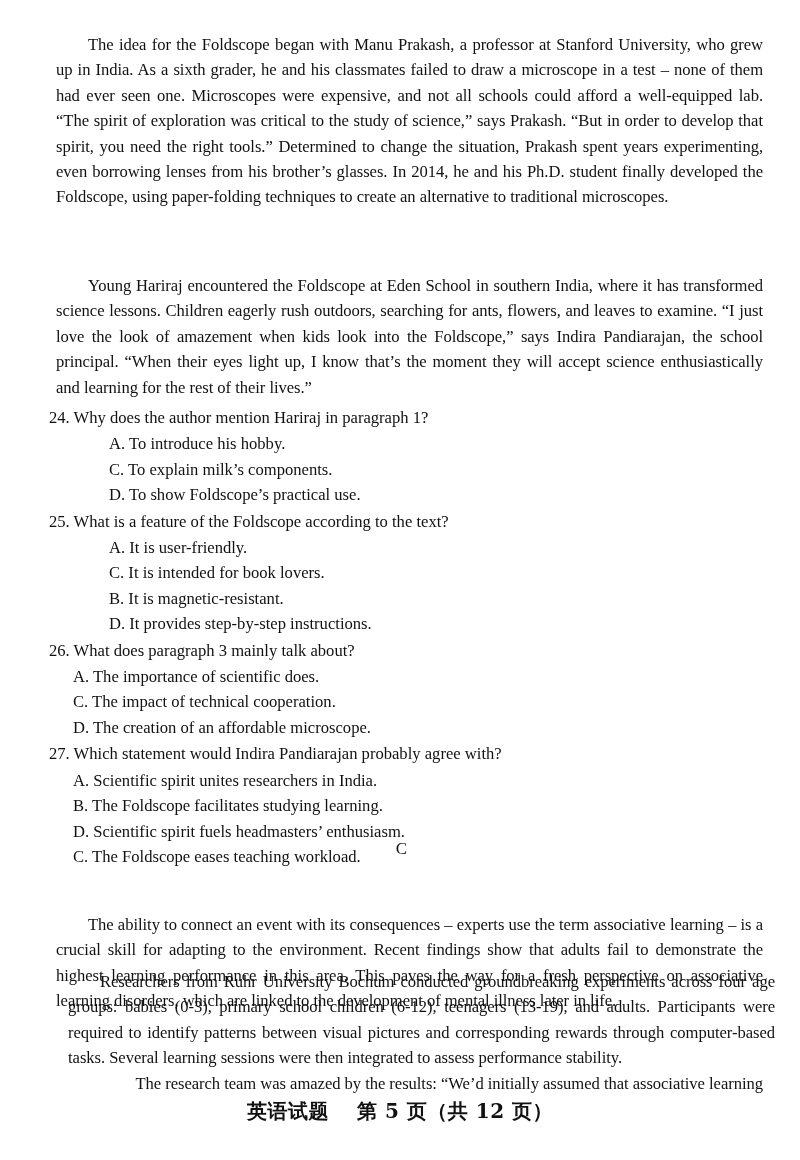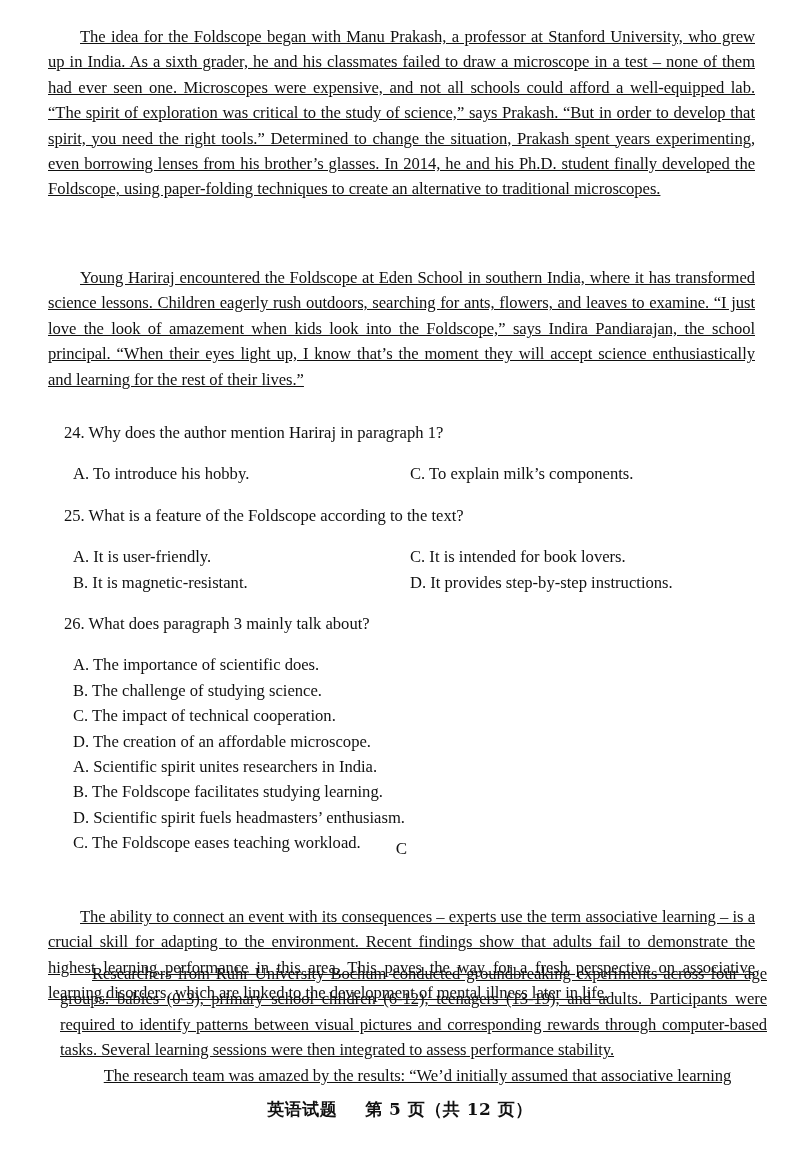--- a/index.html
+++ b/index.html
@@ -4,77 +4,78 @@
 <style>
   html, body { margin: 0; padding: 0; background: #ffffff; }
   body {
     width: 800px; height: 1160px; position: relative; overflow: hidden;
     font-family: "Liberation Serif", "DejaVu Serif", serif;
     color: #111111;
   }
   .page { position: absolute; left: 48px; top: 0; width: 707px; }
   .para {
     font-size: 16.6px; line-height: 25.4px; text-align: justify;
-    text-indent: 32px; margin: 0; letter-spacing: -0.05px; text-decoration: underline;
+    text-indent: 32px; margin: 8px; letter-spacing: -0.05px;
   }
   .p1 { position: absolute; top: 24px; left: 0; width: 707px; }
   .p2 { position: absolute; top: 265px; left: 0; width: 707px; }
   .questions { position: absolute; top: 404px; left: 0; width: 707px; }
   .q { font-size: 16.6px; line-height: 25.4px; }
-  .q-stem { margin: 16px; }
+  .q-stem { margin: 1px; }
   .opts { display: flex; flex-wrap: wrap; padding-left: 25px; }
   .opt { line-height: 25.4px; }
-  .opts.two .opt { width: 337px; }
+  .opts.two .opt { width: 337px; margin-left: 36px; }
   .opts.one .opt { width: 100%; }
   .section-c { position: absolute; top: 836px; left: 0; width: 707px; text-align: center; font-size: 17px; line-height: 25px; }
   .pc1 { position: absolute; top: 904px; left: 0; width: 707px; }
   .pc2 { position: absolute; top: 961px; left: 12px; width: 707px; }
   .pc3 { position: absolute: top: 1063px; }
-  .pc3 { position: absolute; top: 1063px; left: 0; width: 707px; text-align: center; }
+  .pc3 { position: absolute; top: 1063px; left: 0; width: 707px; text-align: right; }
   .footer {
     position: absolute; top: 1098px; left: 0; width: 800px; text-align: center;
-    font-family: "DejaVu Serif", "Liberation Serif", serif; font-size: 17px; font-weight: bold;
+    font-family: "DejaVu Serif", "Liberation Serif", serif; font-size: 20px; font-weight: bold;
     letter-spacing: 0.5px;
   }
   .footer .gap { display: inline-block; width: 28px; }
 </style>
 </head>
 <body>
 
 <div class="page">
   <p class="para p1">The idea for the Foldscope began with Manu Prakash, a professor at Stanford University, who grew up in India. As a sixth grader, he and his classmates failed to draw a microscope in a test – none of them had ever seen one. Microscopes were expensive, and not all schools could afford a well-equipped lab. “The spirit of exploration was critical to the study of science,” says Prakash. “But in order to develop that spirit, you need the right tools.” Determined to change the situation, Prakash spent years experimenting, even borrowing lenses from his brother’s glasses. In 2014, he and his Ph.D. student finally developed the Foldscope, using paper-folding techniques to create an alternative to traditional microscopes.</p>
   <p class="para p2">Young Hariraj encountered the Foldscope at Eden School in southern India, where it has transformed science lessons. Children eagerly rush outdoors, searching for ants, flowers, and leaves to examine. “I just love the look of amazement when kids look into the Foldscope,” says Indira Pandiarajan, the school principal. “When their eyes light up, I know that’s the moment they will accept science enthusiastically and learning for the rest of their lives.”</p>
 
   <div class="questions">
     <div class="q">
       <p class="q-stem">24. Why does the author mention Hariraj in paragraph 1?</p>
       <div class="opts two">
         <span class="opt">A. To introduce his hobby.</span>
         <span class="opt">C. To explain milk’s components.</span>
+        <span class="opt">D. To show Foldscope’s practical use.</span>
       </div>
     </div>
     <div class="q">
       <p class="q-stem">25. What is a feature of the Foldscope according to the text?</p>
       <div class="opts two">
         <span class="opt">A. It is user-friendly.</span>
         <span class="opt">C. It is intended for book lovers.</span>
         <span class="opt">B. It is magnetic-resistant.</span>
         <span class="opt">D. It provides step-by-step instructions.</span>
       </div>
     </div>
     <div class="q">
       <p class="q-stem">26. What does paragraph 3 mainly talk about?</p>
       <div class="opts one">
         <span class="opt">A. The importance of scientific does.</span>
-        <span class="opt">B. The challenge of studying science.</span>
         <span class="opt">C. The impact of technical cooperation.</span>
         <span class="opt">D. The creation of an affordable microscope.</span>
       </div>
     </div>
     <div class="q">
+      <p class="q-stem">27. Which statement would Indira Pandiarajan probably agree with?</p>
       <div class="opts one">
         <span class="opt">A. Scientific spirit unites researchers in India.</span>
         <span class="opt">B. The Foldscope facilitates studying learning.</span>
         <span class="opt">D. Scientific spirit fuels headmasters’ enthusiasm.</span>
         <span class="opt">C. The Foldscope eases teaching workload.</span>
       </div>
     </div>
   </div>
 
   <div class="section-c">C</div>

